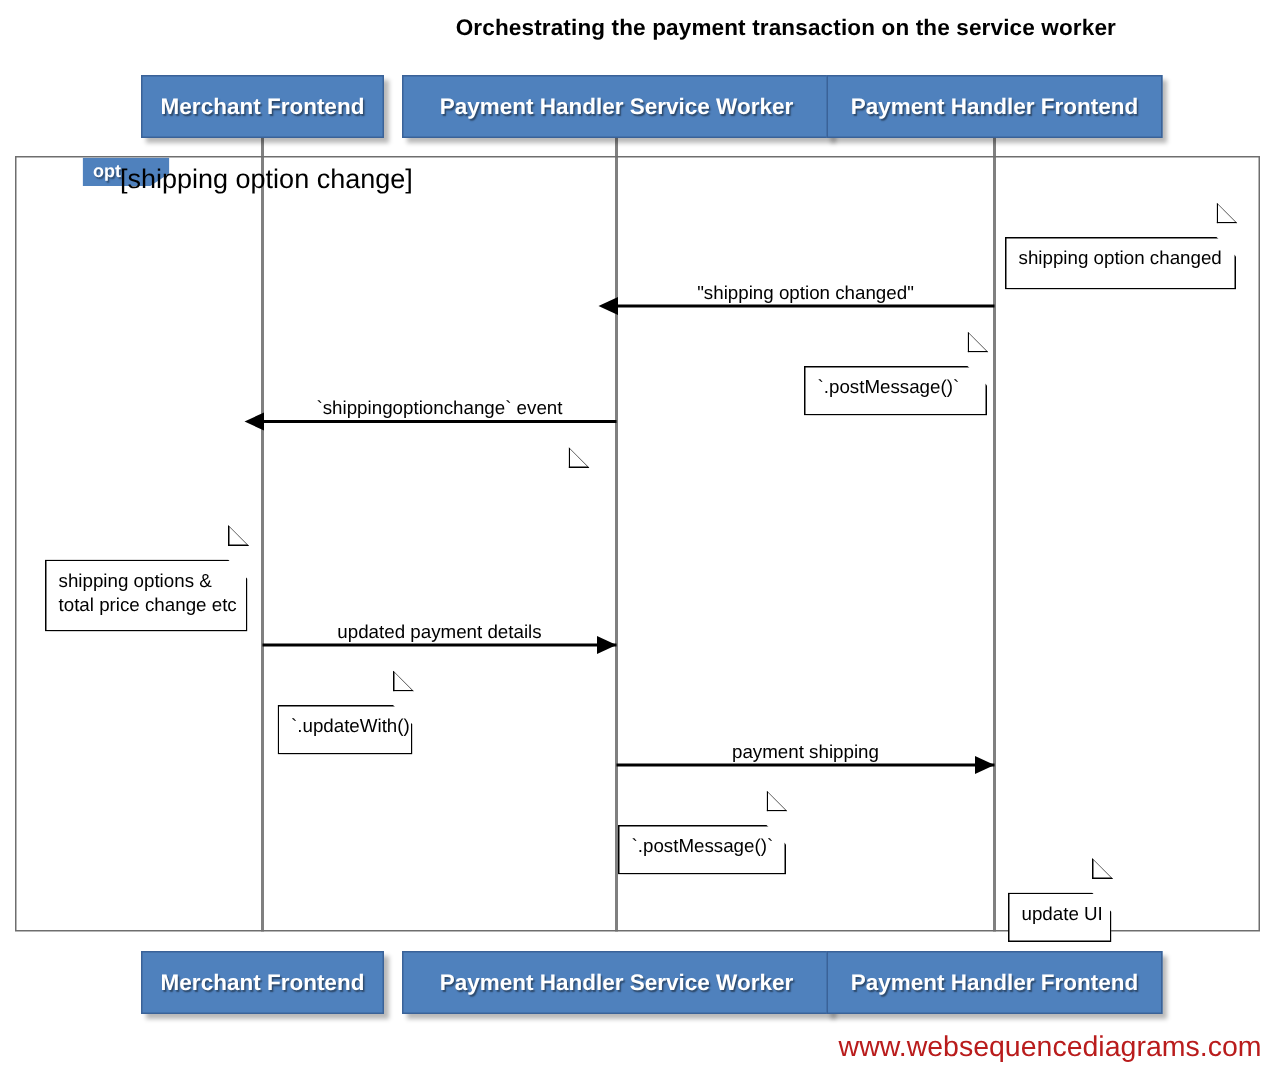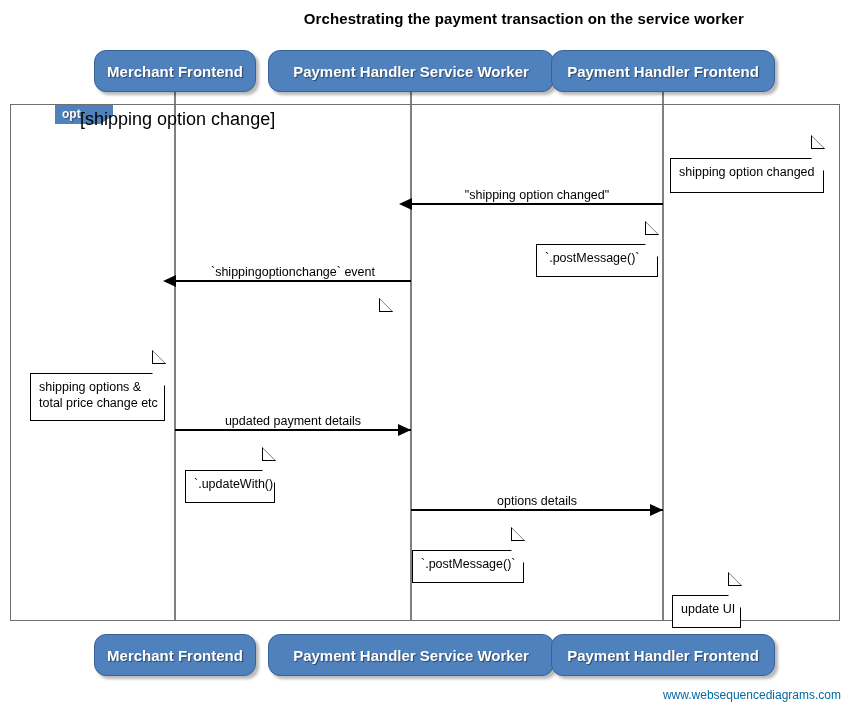--- a/index.html
+++ b/index.html
@@ -31,21 +31,21 @@
     color: #000000;
     letter-spacing: 0.1px;
   }
 
   
   .participant {
     position: absolute;
     box-sizing: border-box;
     background: #4f81bd;
     border: 1px solid #3a6298;
-    border-radius: 12px;
+    border-radius: 0;
     color: #ffffff;
     font-size: 15px;
     font-weight: bold;
     display: flex;
     align-items: center;
     justify-content: center;
     text-shadow: 1px 1px 1px rgba(0,0,0,0.45);
     box-shadow: 3px 3px 3px rgba(0,0,0,0.28);
     height: 42px;
   }
@@ -141,22 +141,22 @@
     width: 19px;
     height: 1px;
     background: #000000;
     transform-origin: 0 0;
     transform: rotate(45deg);
   }
 
   
   .watermark {
     position: absolute;
-    font-size: 12px;
-    color: #0369a1;
+    font-size: 19px;
+    color: #b91c1c;
     white-space: nowrap;
   }
 </style>
 </head>
 <body>
 
 <div id="canvas">
 
   <div class="diagram-title">Orchestrating the payment transaction on the service worker</div>
 
@@ -208,21 +208,21 @@
 
   <div class="msg-label" style="left:176px; top:414px; width:234px;">updated payment details</div>
   <div class="msg-line" style="left:175px; top:429px; width:236px;"></div>
   <div class="msg-arrow right" style="left:398px; top:424px;"></div>
 
   <div class="note" style="left:185px; top:447px; width:90px; height:33px;">`.updateWith()`</div>
   <div class="note-fold" style="left:262px; top:447px;">
     <div class="note-fold-edge"></div>
   </div>
 
-  <div class="msg-label" style="left:412px; top:494px; width:250px;">options details</div>
+  <div class="msg-label" style="left:412px; top:494px; width:250px;">payment shipping</div>
   <div class="msg-line" style="left:411px; top:509px; width:252px;"></div>
   <div class="msg-arrow right" style="left:650px; top:504px;"></div>
 
   <div class="note" style="left:412px; top:527px; width:112px; height:33px;">`.postMessage()`</div>
   <div class="note-fold" style="left:511px; top:527px;">
     <div class="note-fold-edge"></div>
   </div>
 
   <div class="note" style="left:672px; top:572px; width:69px; height:33px;">update UI</div>
   <div class="note-fold" style="left:728px; top:572px;">

